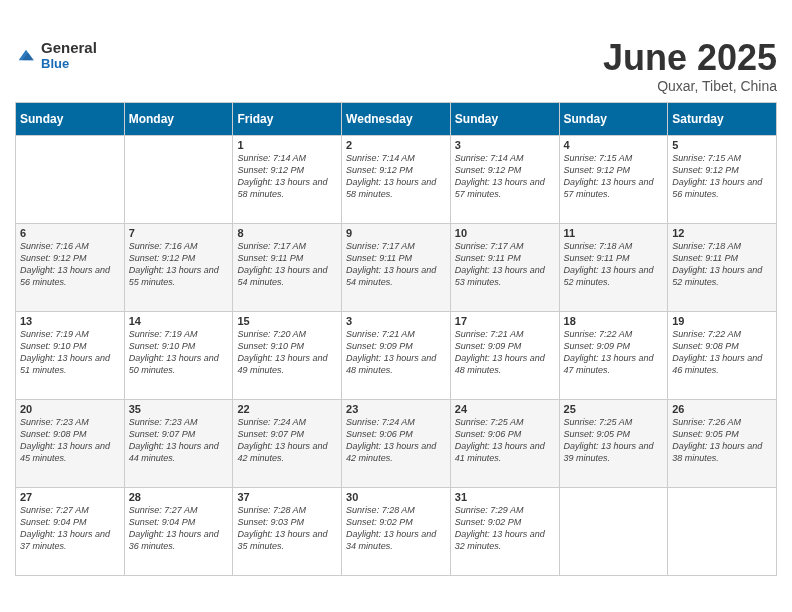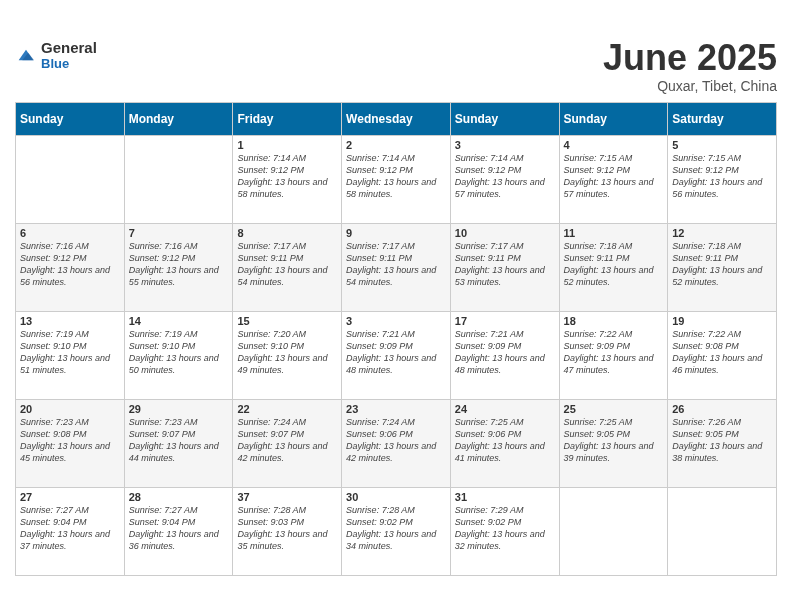--- a/index.html
+++ b/index.html
@@ -263,21 +263,21 @@
           </td>
         </tr>
         <tr>
           <td>
             <span class="day-num">20</span>
             <div class="cell-info" style="white-space: pre-line;">Sunrise: 7:23 AM
 Sunset: 9:08 PM
 Daylight: 13 hours and 45 minutes.</div>
           </td>
           <td>
-            <span class="day-num">29</span>
+            <span class="day-num">35</span>
             <div class="cell-info" style="white-space: pre-line;">Sunrise: 7:23 AM
 Sunset: 9:07 PM
 Daylight: 13 hours and 44 minutes.</div>
           </td>
           <td>
             <span class="day-num">22</span>
             <div class="cell-info" style="white-space: pre-line;">Sunrise: 7:24 AM
 Sunset: 9:07 PM
 Daylight: 13 hours and 42 minutes.</div>
           </td>

